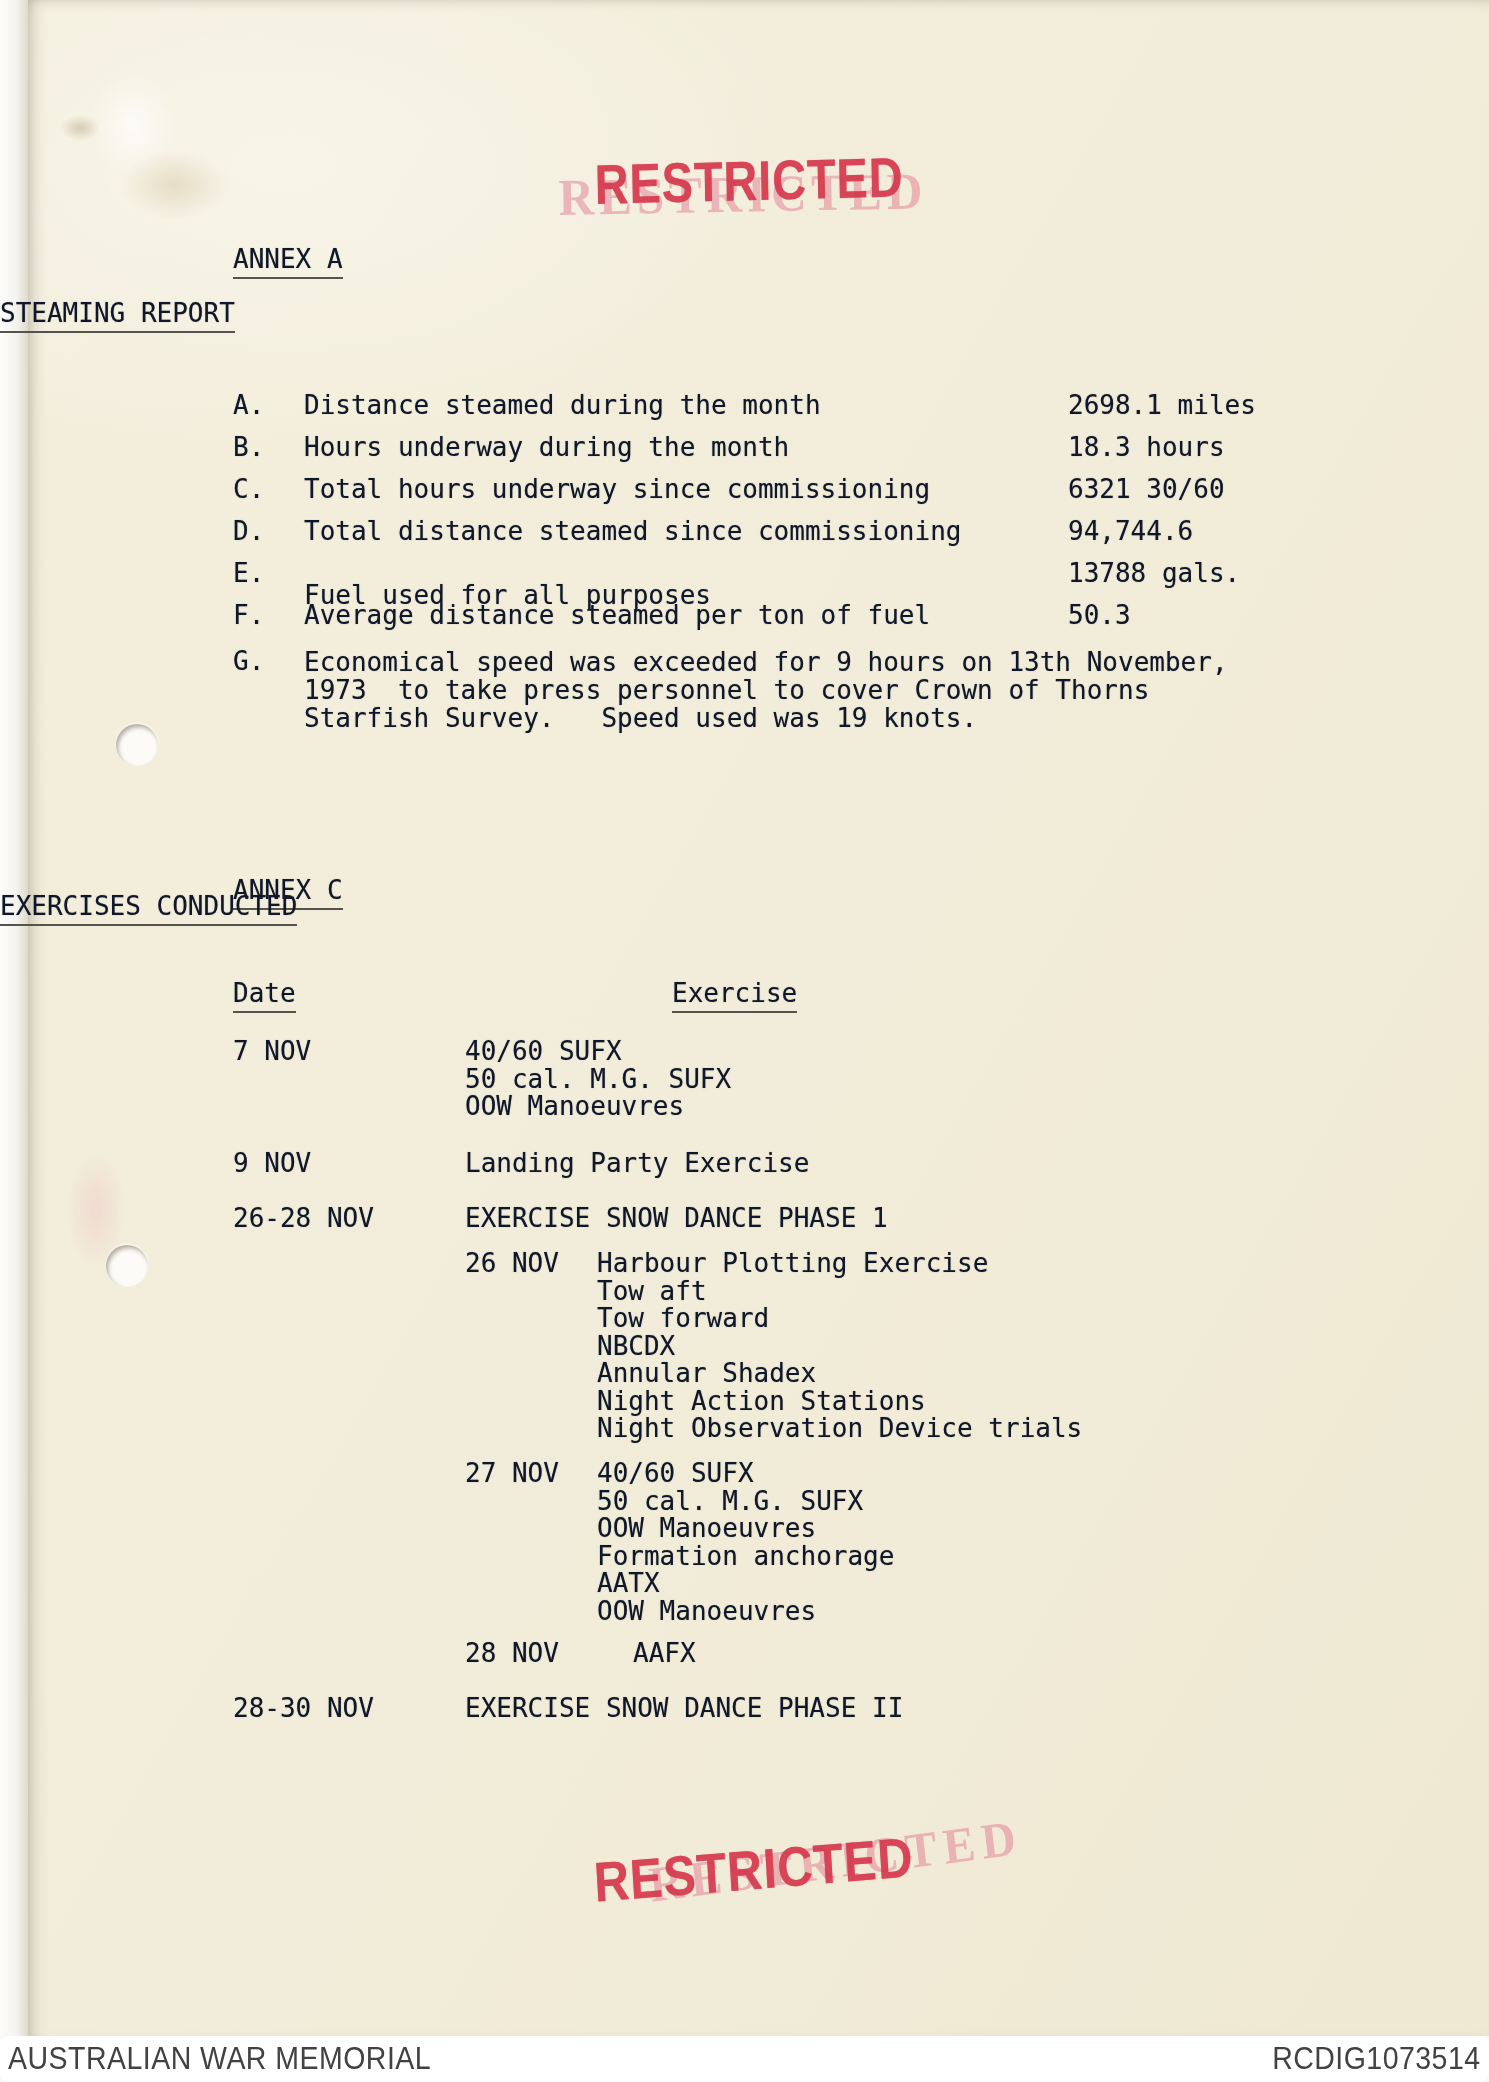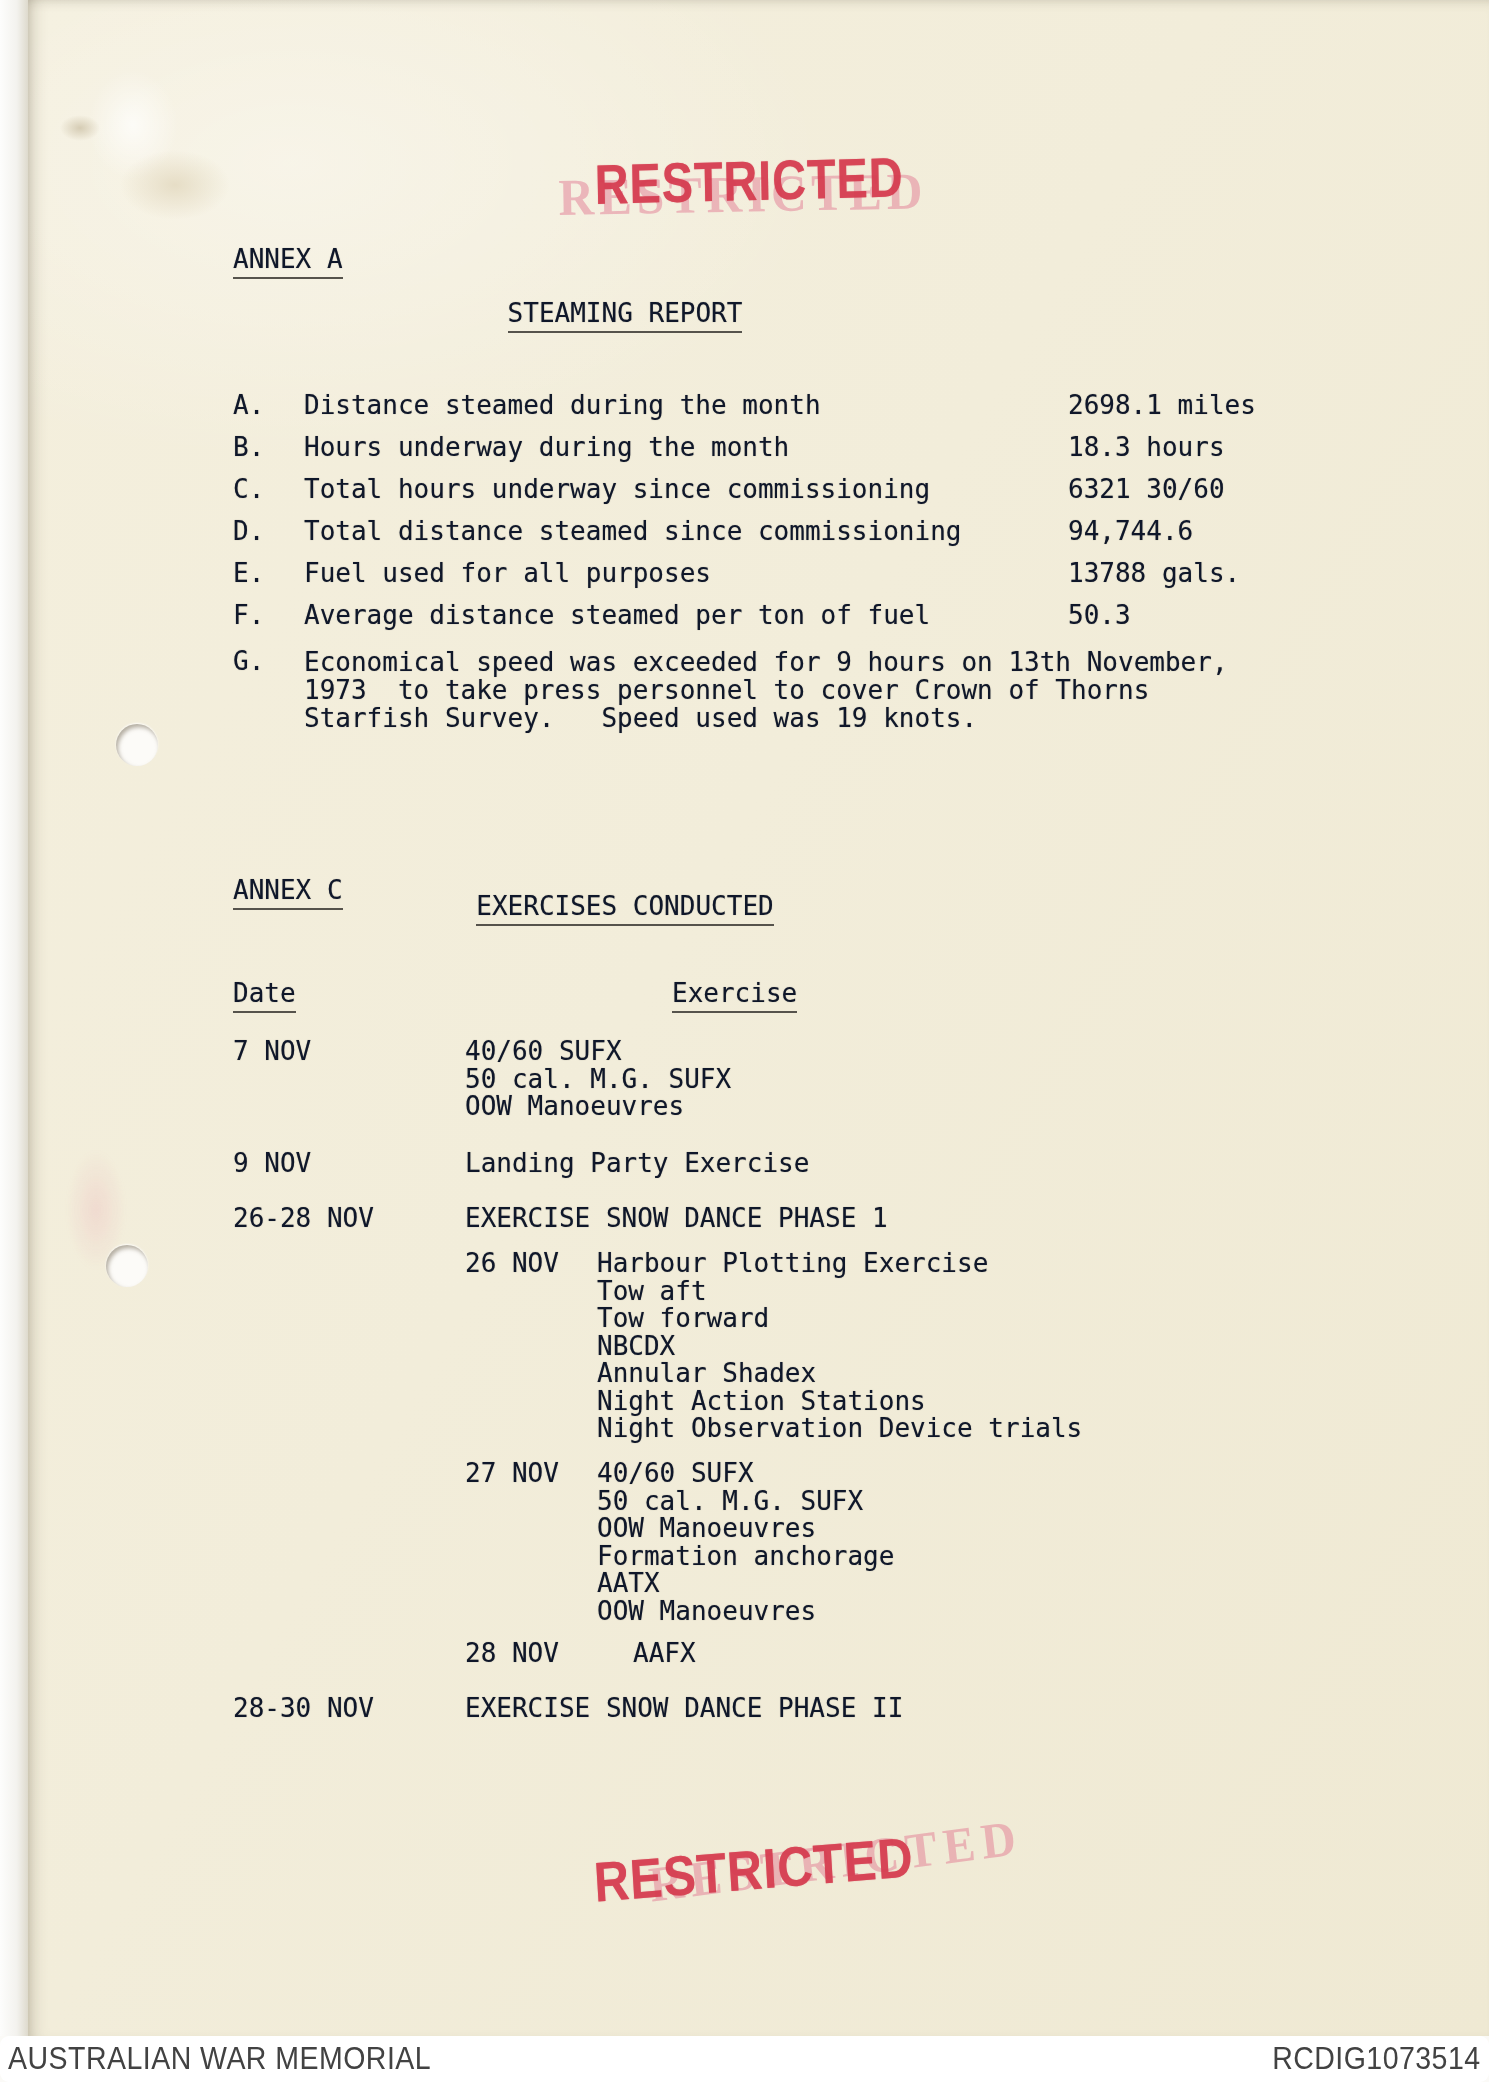--- a/index.html
+++ b/index.html
@@ -37,21 +37,21 @@
     box-shadow:inset 2px 3px 4px rgba(120,110,90,.55), 0 -1px 2px rgba(255,255,255,.8);
   }
   .hole.h1{left:116px;top:724px;}
   .hole.h2{left:106px;top:1245px;}
   
   .tw{
     position:absolute;color:#0f172a;font-size:26px;line-height:27.5px;white-space:pre;
     text-shadow:0 0 1px rgba(77,74,68,.55);
   }
   .ul{border-bottom:2px solid #56534c;padding-bottom:3px;}
-  .center-line{left:0;width:1250px;text-align:center;}
+  .center-line{left:0;width:1250px;}
   .center-line .ul{display:inline-block;}
   .lines div{white-space:pre;}
   
   .stamp{position:absolute;white-space:pre;}
   .stamp .impress{position:absolute;left:0;top:0;transform-origin:left top;}
   .st-bold{
     font-family:"Liberation Sans",sans-serif;font-weight:700;
     color:rgba(213,60,80,.88);text-shadow:0 0 1px rgba(213,60,80,.6);
   }
   .st-ghost{
@@ -99,21 +99,21 @@
 
   <div class="tw" style="left:233px;top:476px;">C.</div>
   <div class="tw" style="left:304px;top:476px;">Total hours underway since commissioning</div>
   <div class="tw" style="left:1068px;top:476px;">6321 30/60</div>
 
   <div class="tw" style="left:233px;top:518px;">D.</div>
   <div class="tw" style="left:304px;top:518px;">Total distance steamed since commissioning</div>
   <div class="tw" style="left:1068px;top:518px;">94,744.6</div>
 
   <div class="tw" style="left:233px;top:560px;">E.</div>
-  <div class="tw" style="left:304px;top:560px;text-align:center;">Fuel used for all purposes</div>
+  <div class="tw" style="left:304px;top:582px;text-align:center;">Fuel used for all purposes</div>
   <div class="tw" style="left:1068px;top:560px;">13788 gals.</div>
 
   <div class="tw" style="left:233px;top:602px;">F.</div>
   <div class="tw" style="left:304px;top:602px;">Average distance steamed per ton of fuel</div>
   <div class="tw" style="left:1068px;top:602px;">50.3</div>
 
   <div class="tw" style="left:233px;top:648px;">G.</div>
   <div class="tw lines" style="left:304px;top:648px;line-height:28px;"><div>Economical speed was exceeded for 9 hours on 13th November,</div><div>1973  to take press personnel to cover Crown of Thorns</div><div>Starfish Survey.   Speed used was 19 knots.</div></div>
 
   <div class="tw" style="left:233px;top:877px;"><span class="ul">ANNEX C</span></div>

